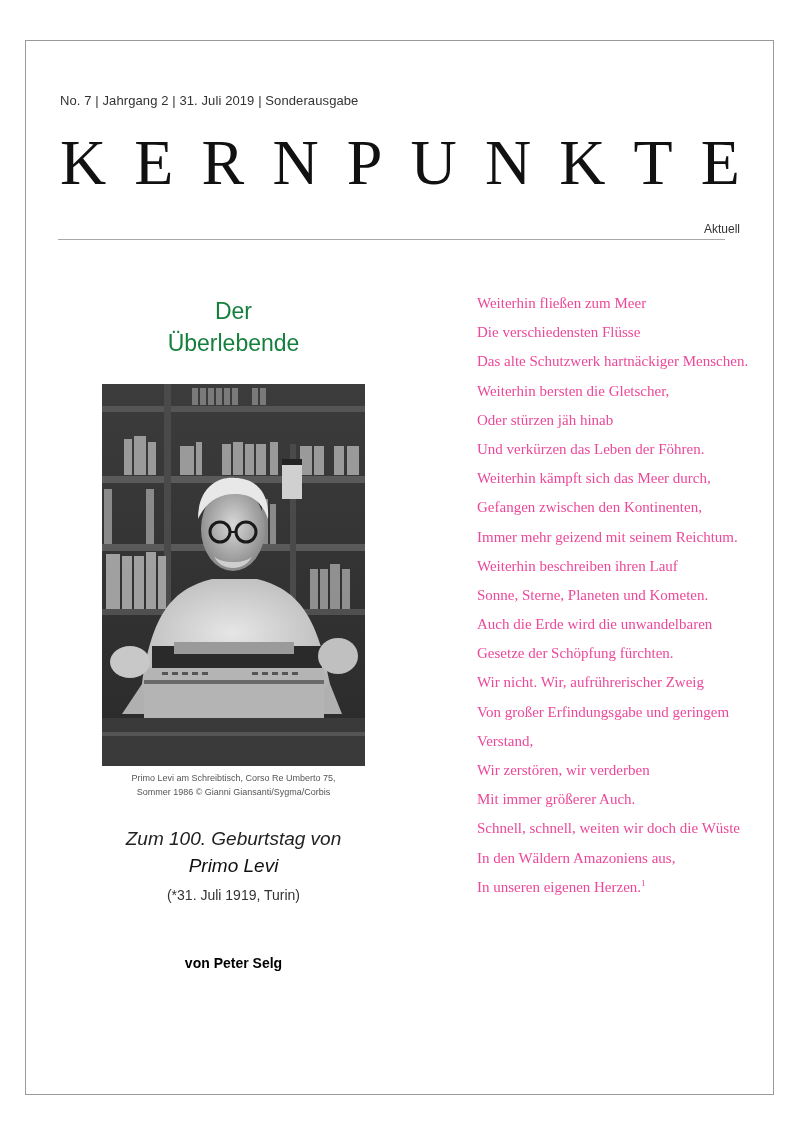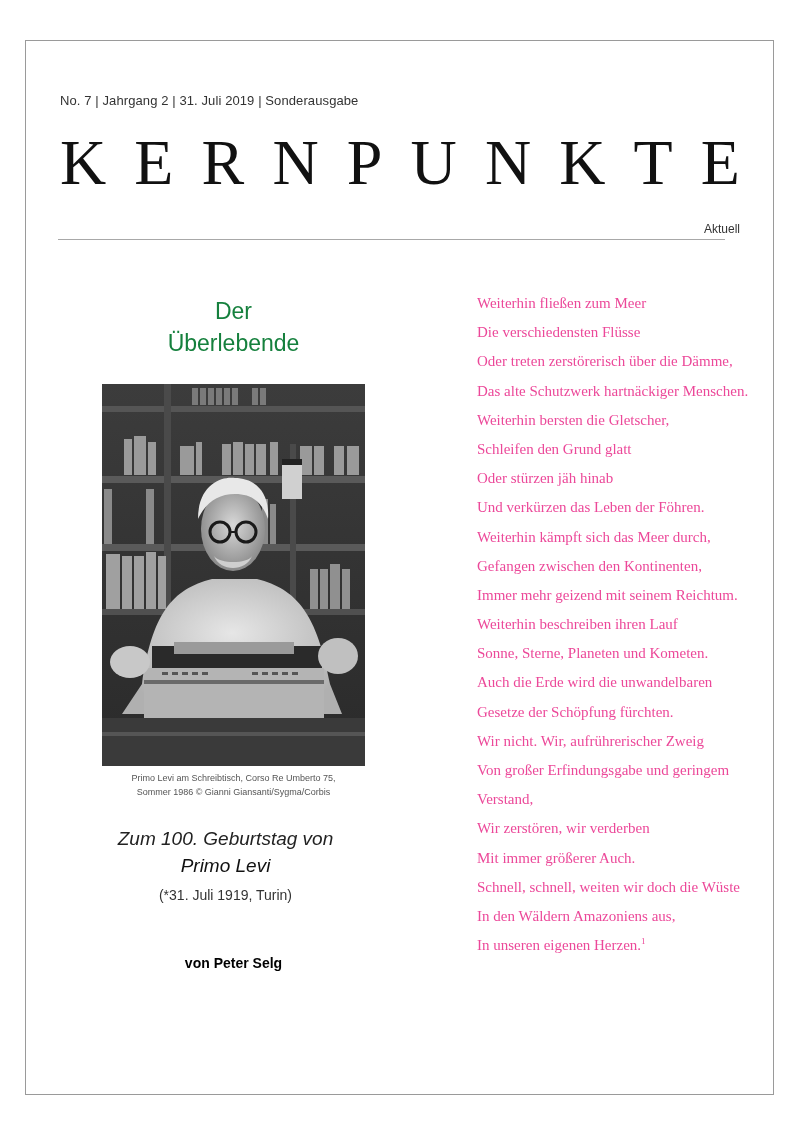--- a/index.html
+++ b/index.html
@@ -36,21 +36,21 @@
     .photo {
       position:absolute; left:102px; top:384px; width:263px; height:382px;
       background:#3a3a3a; overflow:hidden;
     }
     .caption {
       position:absolute; left:92px; top:771px; width:283px;
       font-family:"Liberation Sans", sans-serif; font-size:9px; color:#555;
       text-align:center; line-height:14px;
     }
     .subtitle {
-      position:absolute; left:84px; top:826px; width:283px;
+      position:absolute; left:92px; top:826px; width:283px;
       text-align:center; color:#222;
     }
     .subtitle .line1 {
       font-family:"Liberation Sans", sans-serif; font-style:italic;
       font-size:19px; line-height:26px; display:block; font-weight:300;
     }
     .subtitle .line2 {
       font-family:"Liberation Sans", sans-serif; font-style:italic; font-weight:normal;
       font-size:19px; line-height:28px; display:block; color:#111;
     }
@@ -219,24 +219,22 @@
   <span class="line1">Zum 100. Geburtstag von</span>
   <span class="line2">Primo Levi</span>
   <span class="line3">(*31. Juli 1919, Turin)</span>
 </div>
 
 <div class="byline">von Peter Selg</div>
 
 <div class="poem">
   <span class="verse">Weiterhin fließen zum Meer</span>
   <span class="verse">Die verschiedensten Flüsse</span>
-  <span class="verse">Oder treten zerstörerisch über die Dämme,</span>
   <span class="verse">Das alte Schutzwerk hartnäckiger Menschen.</span>
   <span class="verse">Weiterhin bersten die Gletscher,</span>
-  <span class="verse">Schleifen den Grund glatt</span>
   <span class="verse">Oder stürzen jäh hinab</span>
   <span class="verse">Und verkürzen das Leben der Föhren.</span>
   <span class="verse">Weiterhin kämpft sich das Meer durch,</span>
   <span class="verse">Gefangen zwischen den Kontinenten,</span>
   <span class="verse">Immer mehr geizend mit seinem Reichtum.</span>
   <span class="verse">Weiterhin beschreiben ihren Lauf</span>
   <span class="verse">Sonne, Sterne, Planeten und Kometen.</span>
   <span class="verse">Auch die Erde wird die unwandelbaren</span>
   <span class="verse">Gesetze der Schöpfung fürchten.</span>
   <span class="verse">Wir nicht. Wir, aufrührerischer Zweig</span>

